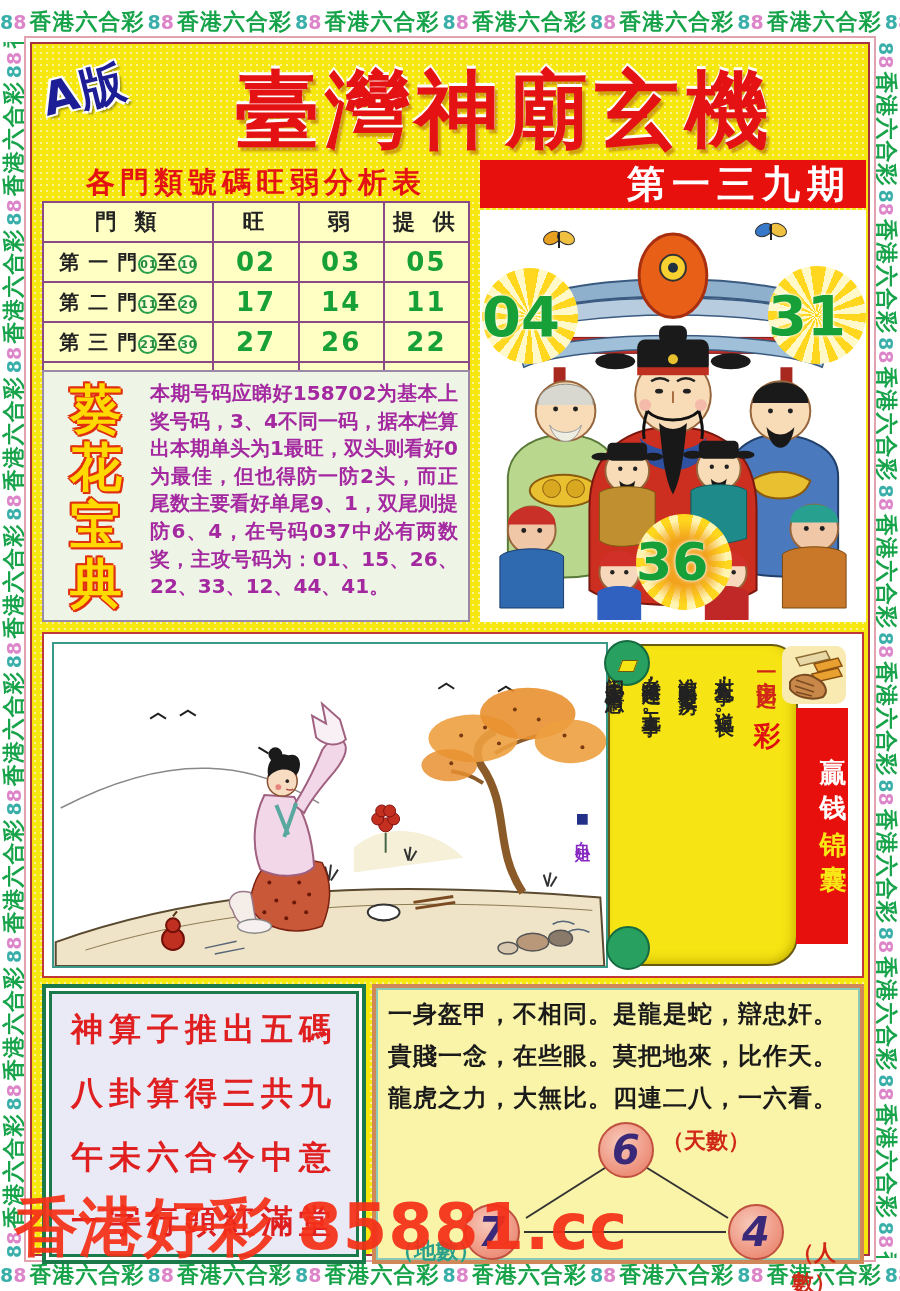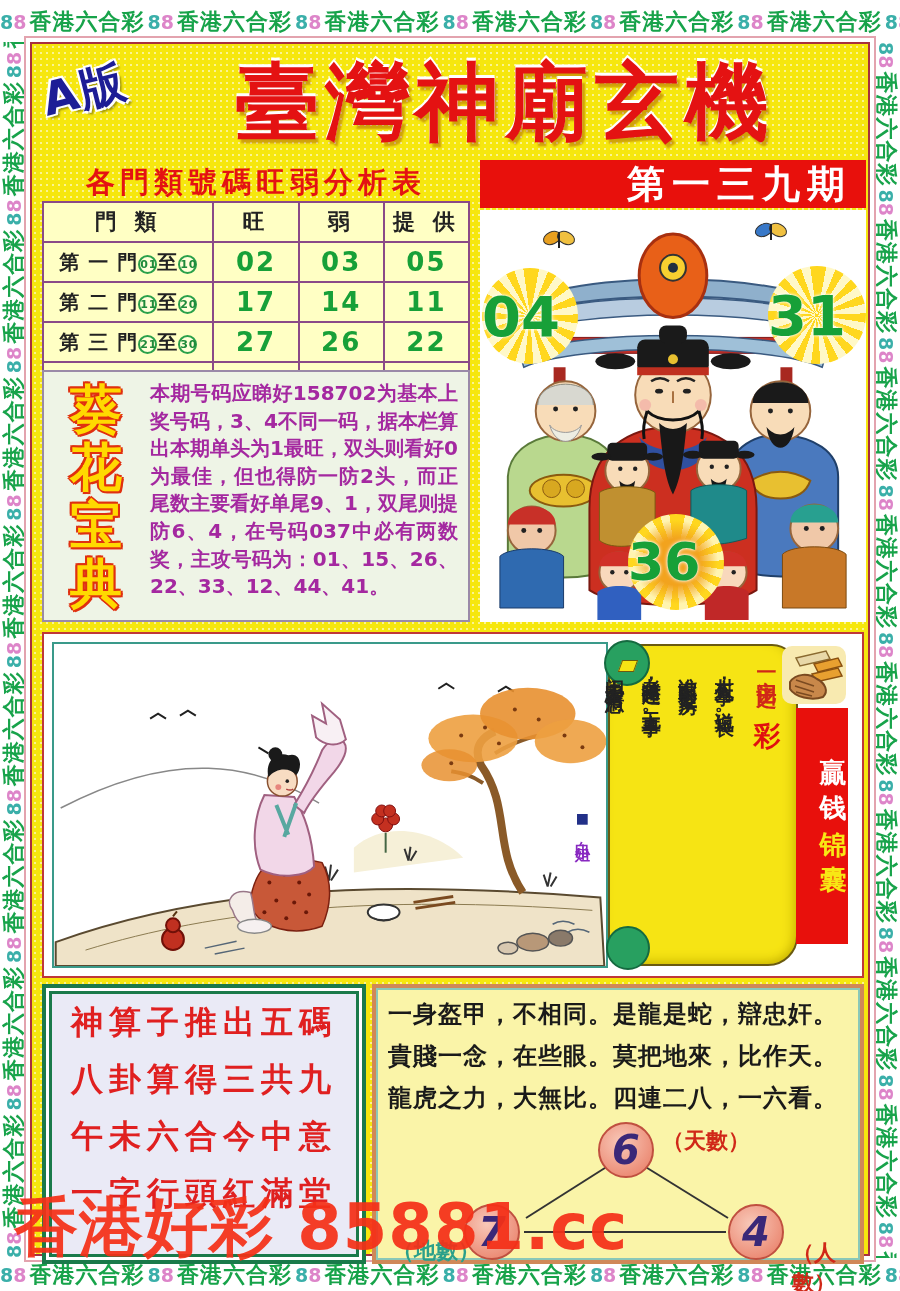--- a/index.html
+++ b/index.html
@@ -22,21 +22,21 @@
   .main{position:absolute;left:30px;top:42px;width:840px;height:1214px;
         background:#F6E70E;
         background-image:radial-gradient(rgba(255,255,255,.55) 1px,transparent 1.4px);
         background-size:6px 6px;
         border:2px solid #A8303E;
         box-shadow:0 0 0 4px #ffffff,0 0 0 6px #E3A3AE;}
 
   .badge{position:absolute;left:10px;top:16px;font-size:46px;font-weight:bold;color:#1D1D96;
          transform:rotate(-14deg);letter-spacing:2px;
          text-shadow:-2px -2px 0 #fff,2px -2px 0 #fff,-2px 2px 0 #fff,2px 2px 0 #fff,3px 4px 2px rgba(0,0,0,.35);}
-  .title{position:absolute;left:112px;top:6px;width:722px;height:110px;text-align:center;
+  .title{position:absolute;left:112px;top:14px;width:722px;height:110px;text-align:center;
          font-size:84px;font-weight:bold;color:#E41212;letter-spacing:6px;line-height:104px;
          text-shadow:0 -3px 0 #ffffff,0 -1px 0 #ffffff,3px 4px 2px rgba(120,0,0,.3);}
 
   
   .tablebox{position:absolute;left:10px;top:121px;width:428px;height:198px;}
   .tabletitle{font-size:29px;font-weight:bold;color:#E41212;letter-spacing:5px;text-align:center;height:36px;line-height:34px;}
   table.an{width:100%;border-collapse:collapse;background:#FFFFC4;}
   table.an td{border:2px solid #8A4A88;text-align:center;padding:4px;height:26px;}
   td.hdr{font-size:22px;font-weight:bold;color:#222222;letter-spacing:5px;}
   td.gate{font-size:20px;font-weight:bold;color:#222222;letter-spacing:1px;}
@@ -56,21 +56,21 @@
   
   .issue-banner{position:absolute;left:448px;top:116px;width:386px;height:48px;background:#E8100C;
                 color:#ffffff;font-size:38px;font-weight:bold;text-align:right;line-height:48px;
                 padding-right:14px;letter-spacing:7px;}
   .deity{position:absolute;left:448px;top:166px;width:386px;height:412px;background:#ffffff;}
   .sunburst{position:absolute;border-radius:50%;display:flex;align-items:center;
             background:repeating-conic-gradient(#FFD71E 0deg 11deg,#FFF8C8 11deg 22deg);}
   .sunburst .num{font-weight:bold;color:#17A038;text-shadow:0 0 4px #ffffff,0 0 2px #ffffff;}
   #burst04{left:2px;top:58px;width:96px;height:96px;}
   #burst31{left:288px;top:56px;width:98px;height:98px;}
-  #burst36{left:148px;top:304px;width:96px;height:96px;
+  #burst36{left:156px;top:304px;width:96px;height:96px;
            background:radial-gradient(circle,#F2A31E 0 34%,rgba(242,163,30,0) 62%),
                       repeating-conic-gradient(#FFD71E 0deg 11deg,#FFF4B0 11deg 22deg);}
   #burst04 .num,#burst31 .num{font-size:56px;}
   #burst36 .num{font-size:52px;}
   .butterfly{position:absolute;}
   #bf1{left:62px;top:18px;}
   #bf2{left:274px;top:10px;}
 
   
   .middle{position:absolute;left:10px;top:588px;width:822px;height:346px;background:#ffffff;border:2px solid #C03838;}
@@ -96,21 +96,21 @@
              display:flex;flex-direction:column;align-items:flex-end;justify-content:center;gap:2px;}
   .redbanner .w,.redbanner .y{width:30px;font-size:27px;font-weight:bold;word-break:break-all;
              line-height:1.3;text-align:center;}
   .redbanner .w{color:#ffffff;}
   .redbanner .y{color:#F8E714;}
 
   
   .poembox{position:absolute;left:10px;top:940px;width:324px;height:280px;background:#EAEAF6;
            border:4px solid #1A7A4A;box-shadow:inset 0 0 0 3px #ffffff,inset 0 0 0 6px #1A7A4A;}
   .poemtitle{margin-top:16px;text-align:center;font-size:36px;font-weight:bold;color:#17A038;letter-spacing:16px;text-indent:16px;}
-  .poemline{text-align:center;font-size:32px;font-weight:bold;color:#E02020;letter-spacing:6px;margin-top:13px;}
+  .poemline{text-align:center;font-size:32px;font-weight:bold;color:#E02020;letter-spacing:6px;margin-top:20px;}
 
   .riddlebox{position:absolute;left:340px;top:940px;width:492px;height:280px;background:#FAF4A8;
              border:4px solid #D08858;box-shadow:inset 0 0 0 2px #8AC8B8;}
   .riddleline{font-size:24px;font-weight:bold;color:#1A1A1A;margin:10px 10px 0 12px;letter-spacing:1px;white-space:nowrap;}
   .diagram{position:absolute;left:0;top:120px;width:492px;height:158px;}
   .dcircle{position:absolute;width:56px;height:56px;border-radius:50%;
            background:radial-gradient(circle at 40% 35%,#F8C8B8,#E87860);border:2px solid #C05040;
            display:flex;align-items:center;justify-content:center;
            font-size:40px;font-weight:bold;color:#3A2878;font-style:italic;}
   .dlabel{position:absolute;font-size:22px;font-weight:bold;}

